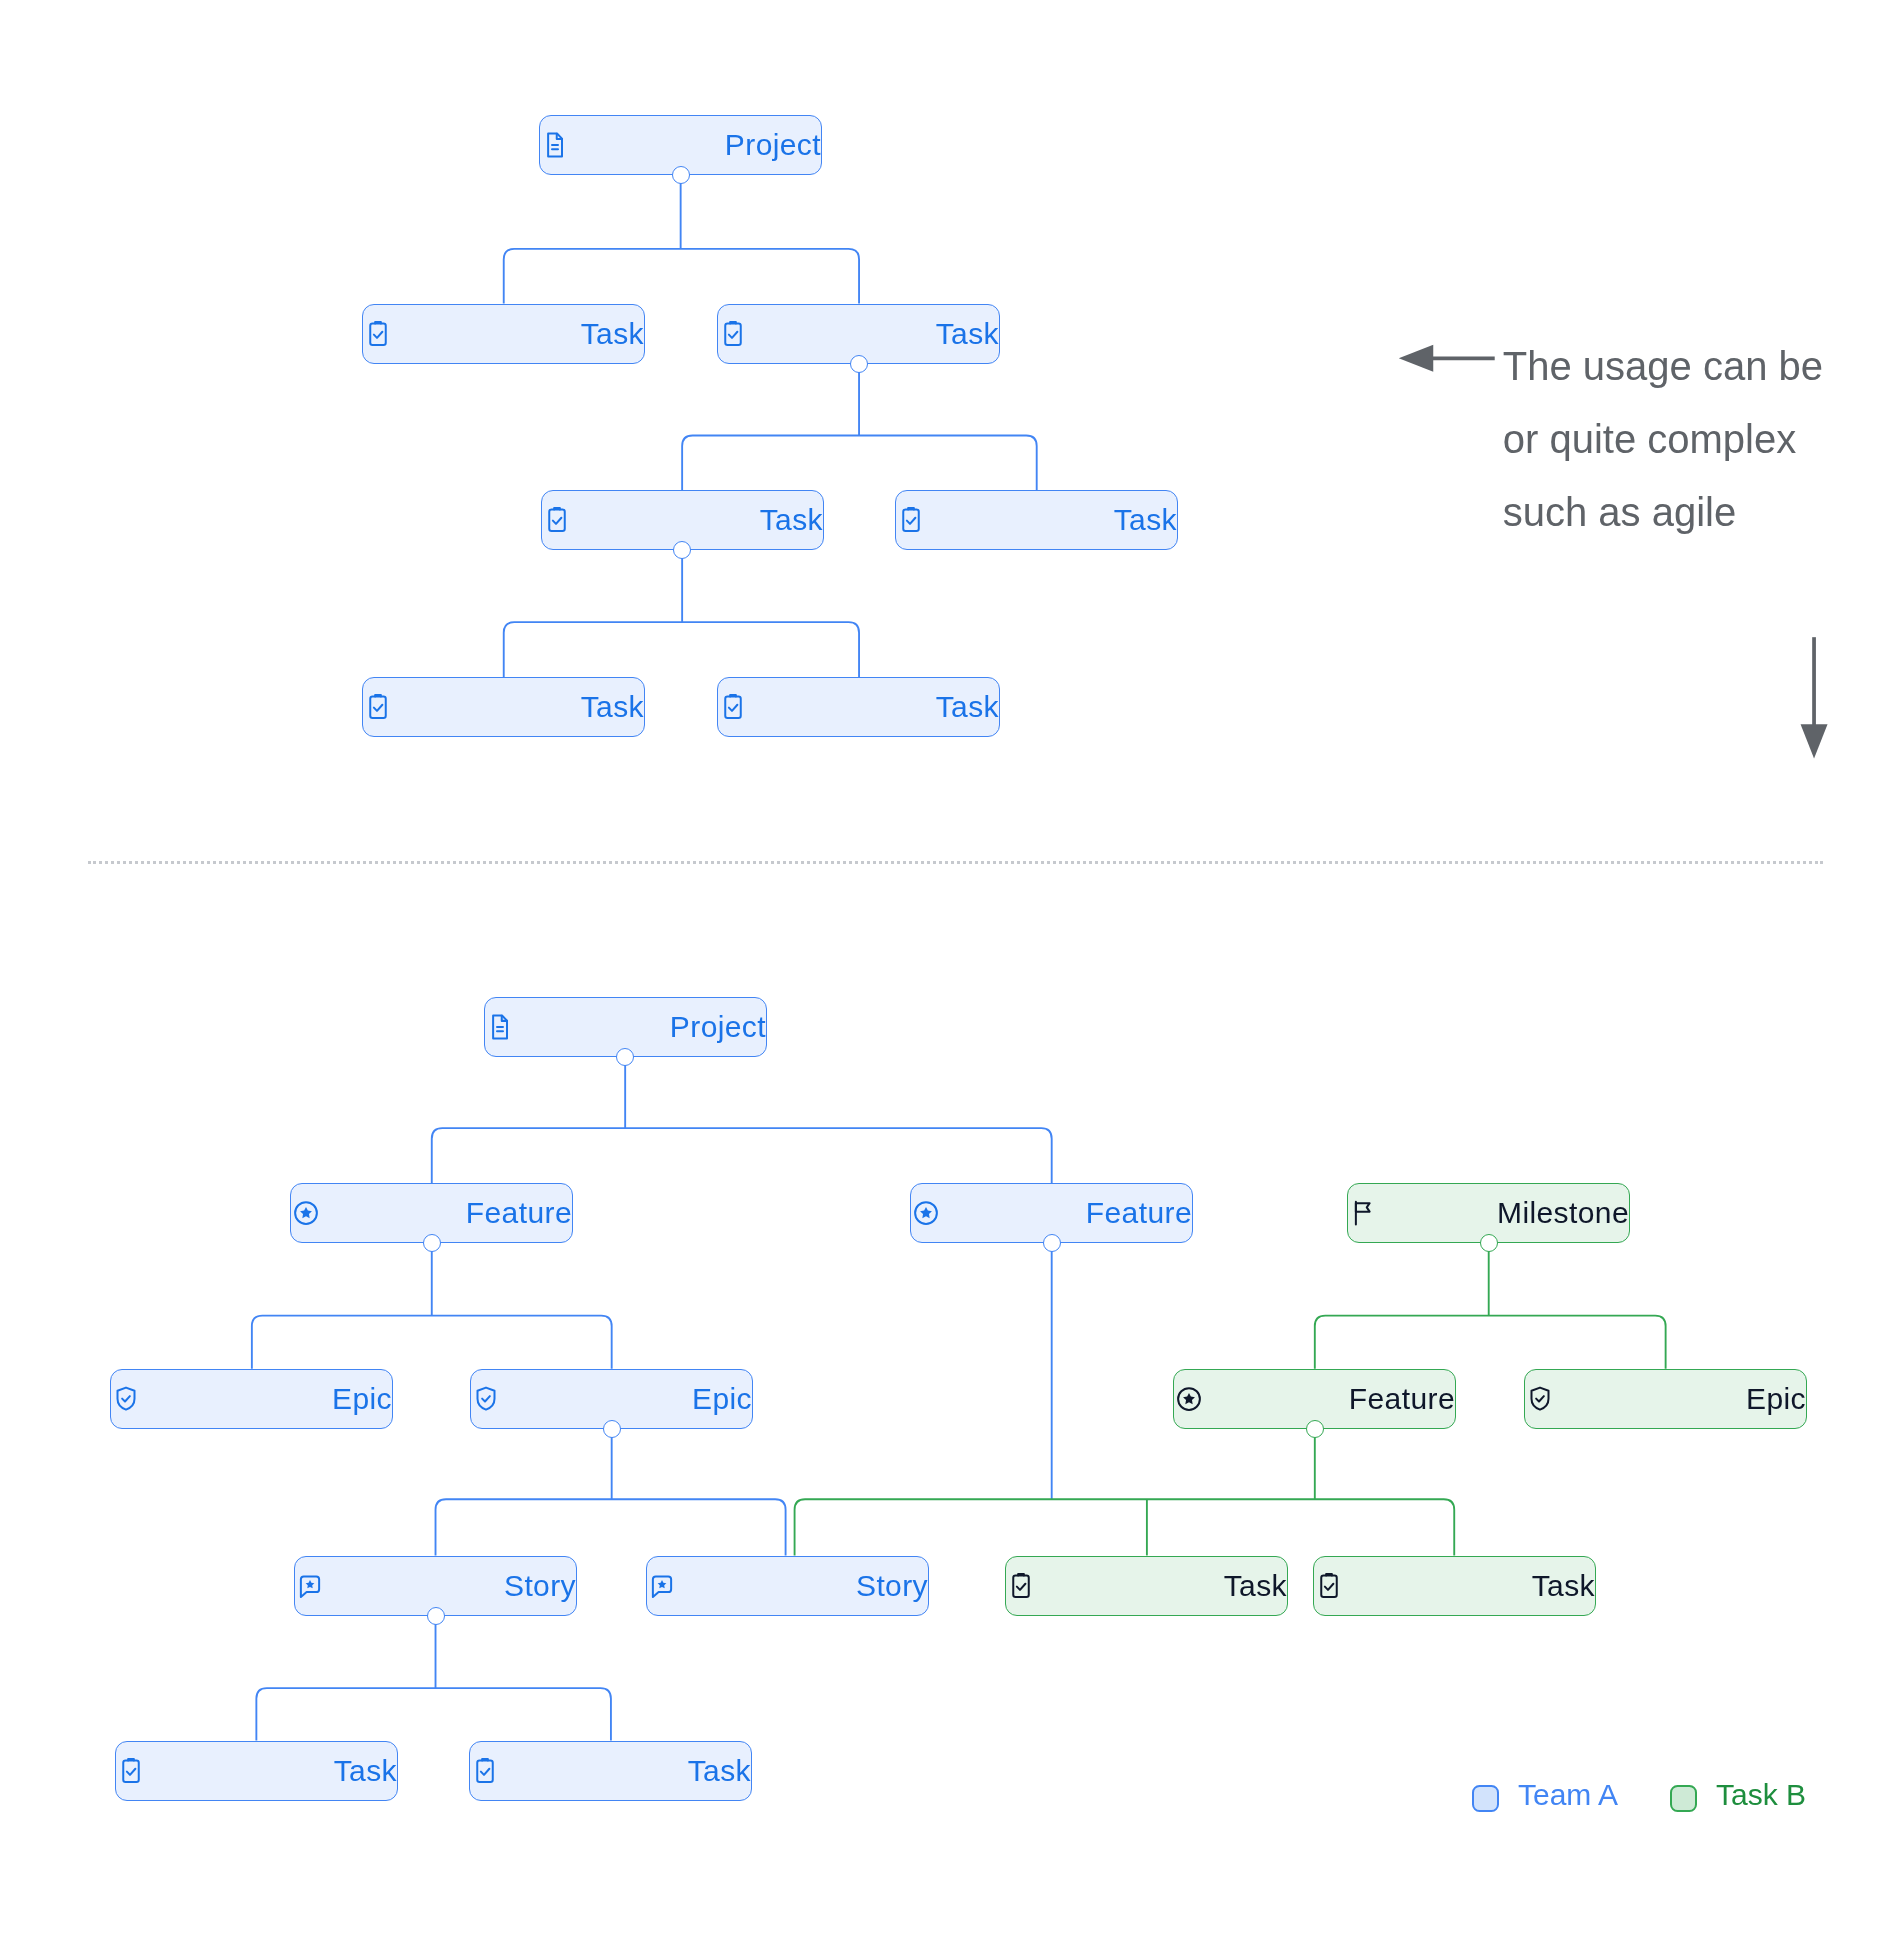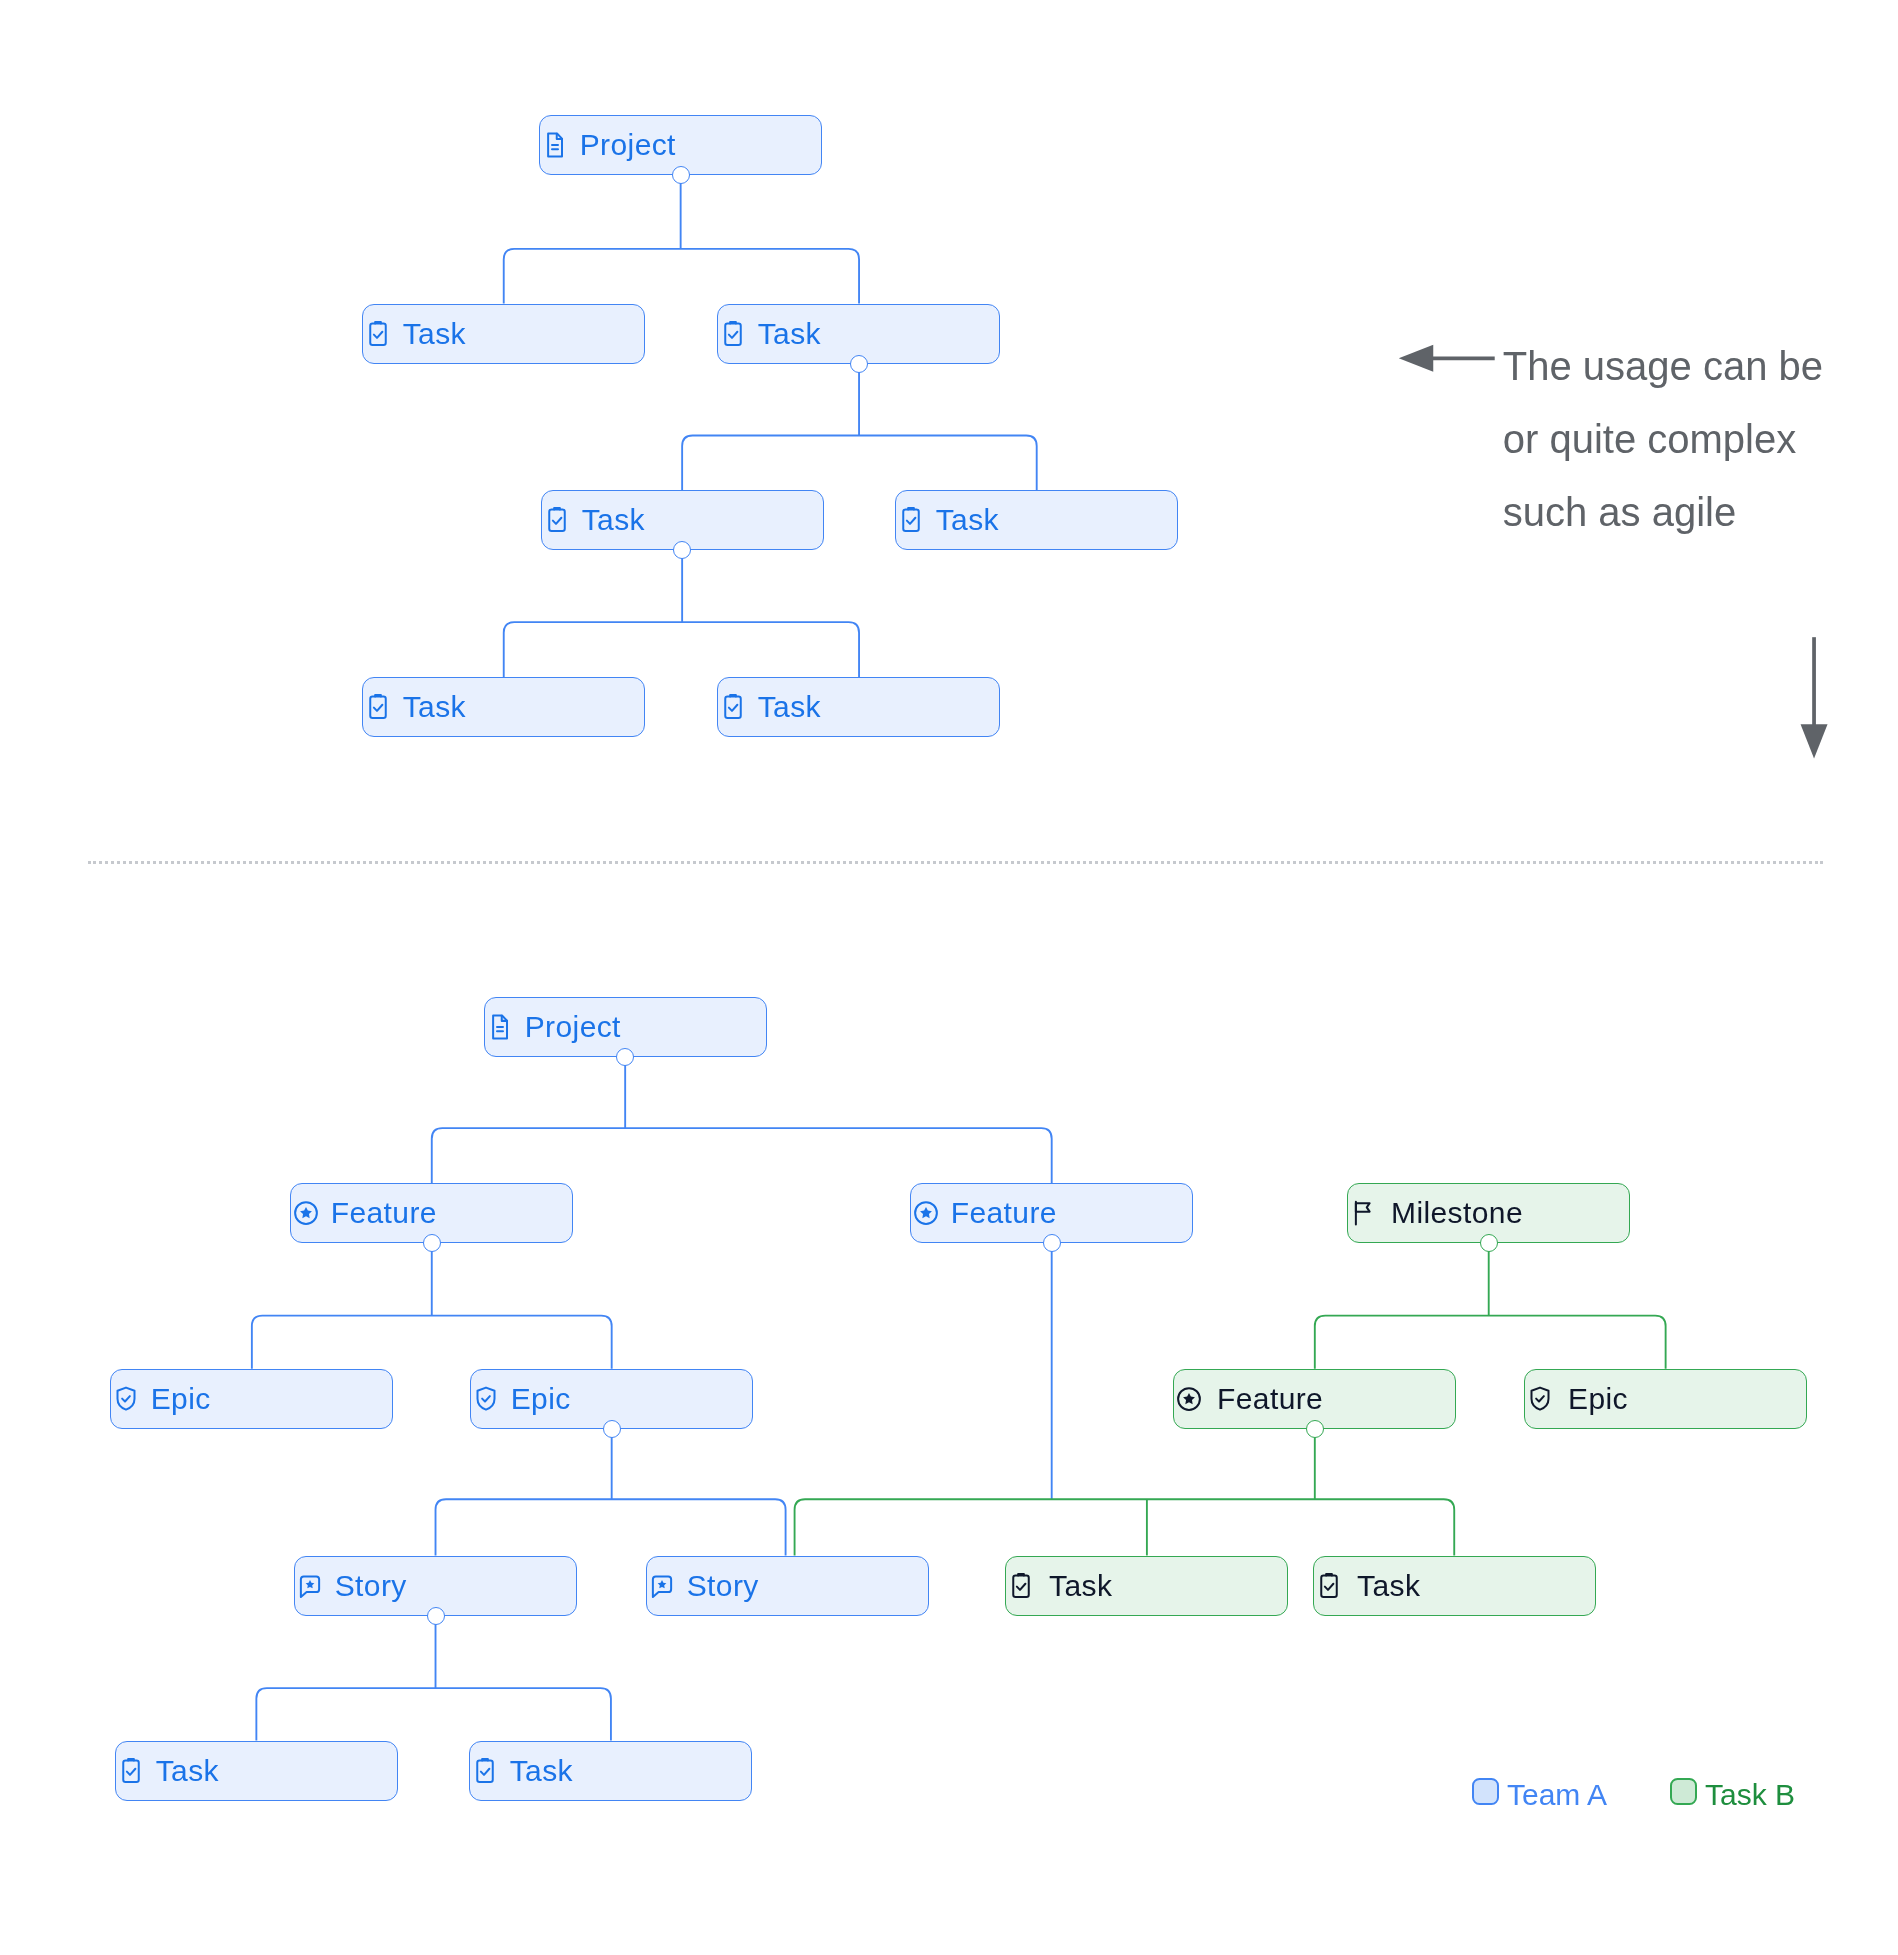--- a/index.html
+++ b/index.html
@@ -9,21 +9,21 @@
     font-family:"Liberation Sans",sans-serif;
     overflow:hidden;
   }
   
   .node{
     position:absolute;
     width:283px;height:60px;
     box-sizing:border-box;
     border:1.9px solid;
     border-radius:12px;
-    display:flex;align-items:center;justify-content:flex-start;
+    display:flex;align-items:center;justify-content:space-between;
     gap:9.7px;
     z-index:3;
   }
   .team-a{background:#e8f0fe;border-color:#4285f4;color:#1a73e8;}
   .team-b{background:#e6f4ea;border-color:#34a853;color:#0f172a;gap:13px;}
   .node .label{font-size:30px;font-weight:500;letter-spacing:0.4px;}
   .icon-svg{
     width:30px;height:30px;flex:0 0 30px;
     stroke:currentColor;fill:none;
     stroke-width:1.6;stroke-linecap:round;stroke-linejoin:round;
@@ -44,21 +44,21 @@
   
   .annotation{
     position:absolute;right:75px;top:330px;
     text-align:left;
     font-size:40px;line-height:73px;
     color:#5f6368;z-index:2;
     white-space:nowrap;
   }
   
   .legend-item{
-    position:absolute;display:flex;align-items:flex-start;gap:8px;z-index:3;
+    position:absolute;display:flex;align-items:flex-end;gap:19px;z-index:3;
   }
   .legend-item .legend-label{font-size:30px;font-weight:500;}
   .legend-a .legend-label{color:#4285f4;}
   .legend-b .legend-label{color:#1e8e3e;}
   .swatch{
     width:27px;height:27px;border-radius:7.5px;box-sizing:border-box;border:2.2px solid;
   }
   .swatch-a{background:#d2e3fc;border-color:#4285f4;}
   .swatch-b{background:#ceead6;border-color:#34a853;}
 </style>

